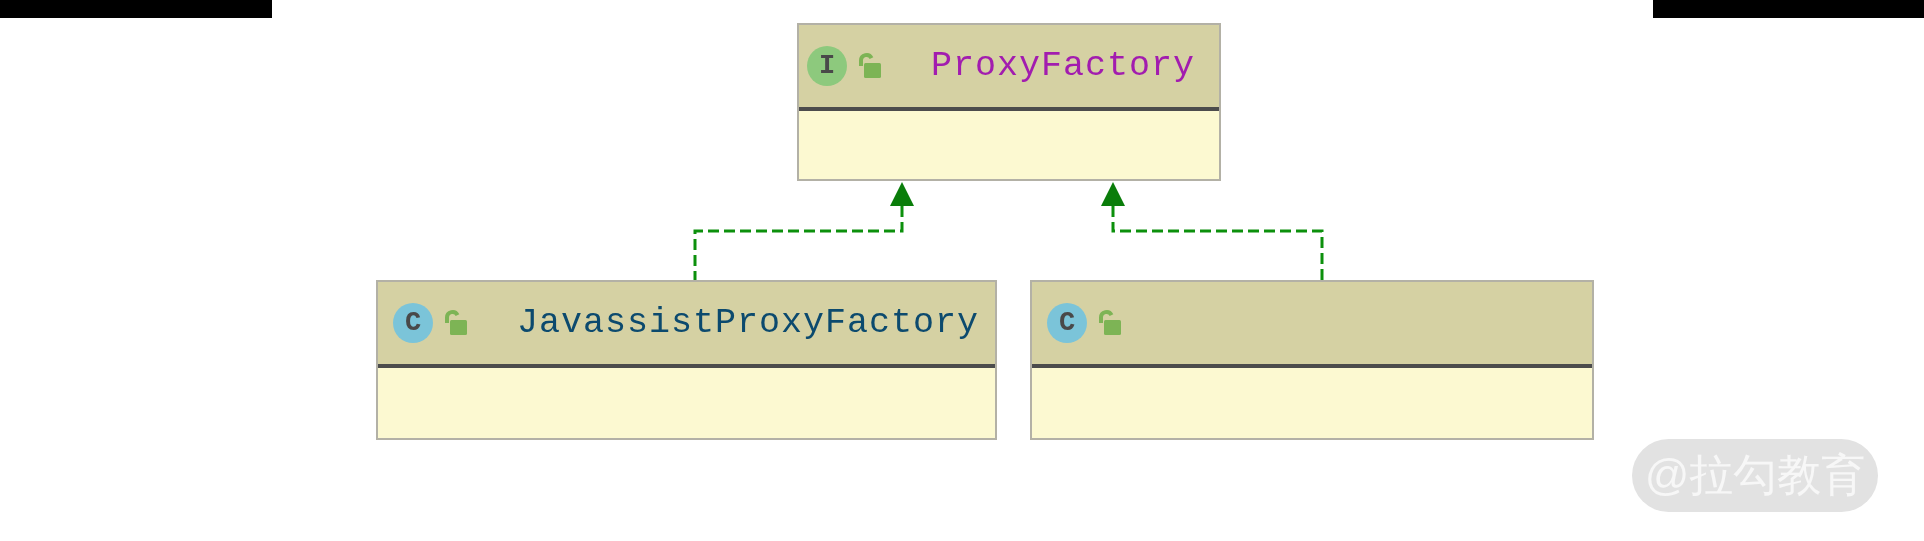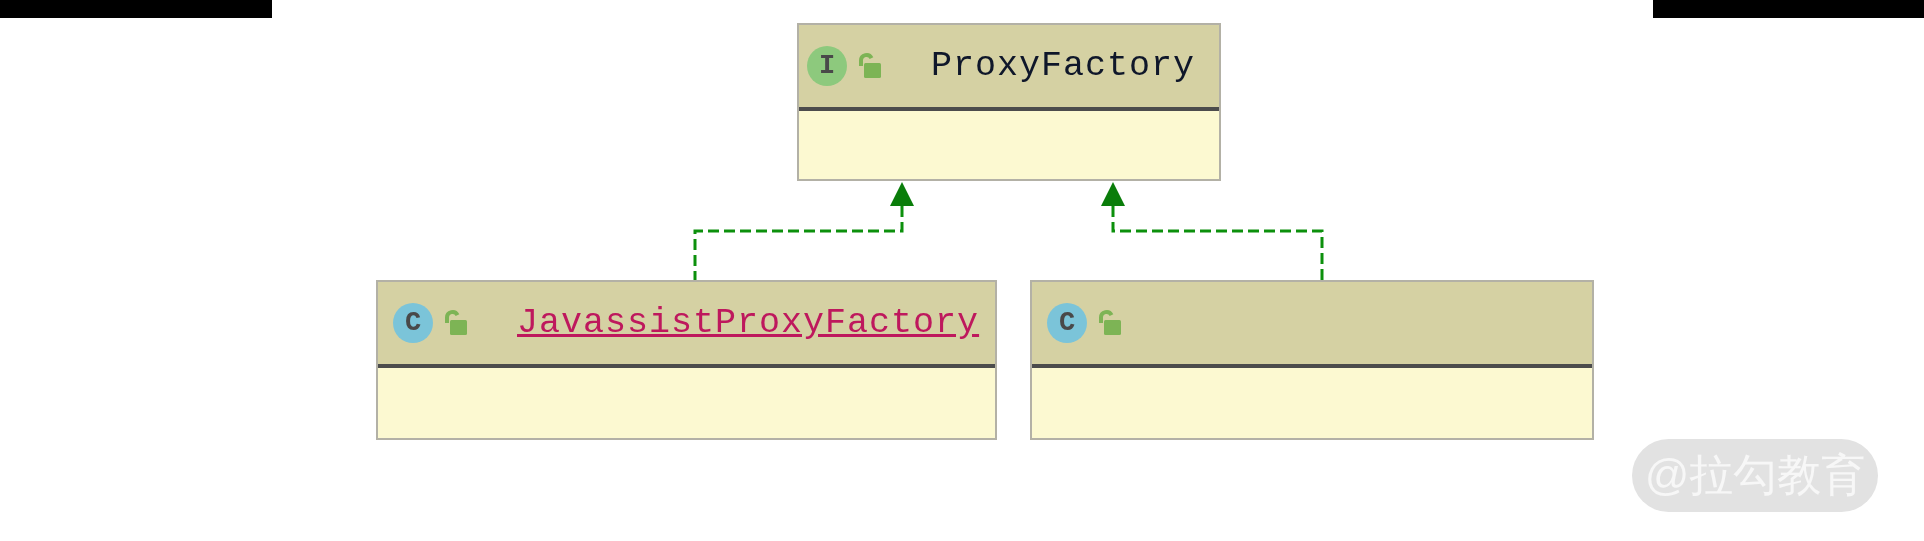--- a/index.html
+++ b/index.html
@@ -67,22 +67,22 @@
     align-items: center;
     flex: 0 0 auto;
   }
   .uml-name {
     margin-left: 46px;
     font-family: "Liberation Mono", "DejaVu Sans Mono", monospace;
     font-size: 35px;
     letter-spacing: 1px;
     white-space: nowrap;
   }
-  .name-dark { color: #0f172a; }
-  .name-blue { color: #be185d; text-decoration: underline; }
+  .name-dark { color: #a21caf; }
+  .name-blue { color: #0c4a6e; }
 
   
   .edges-svg {
     position: absolute;
     left: 0; top: 0;
     width: 1924px;
     height: 541px;
   }
 
   

